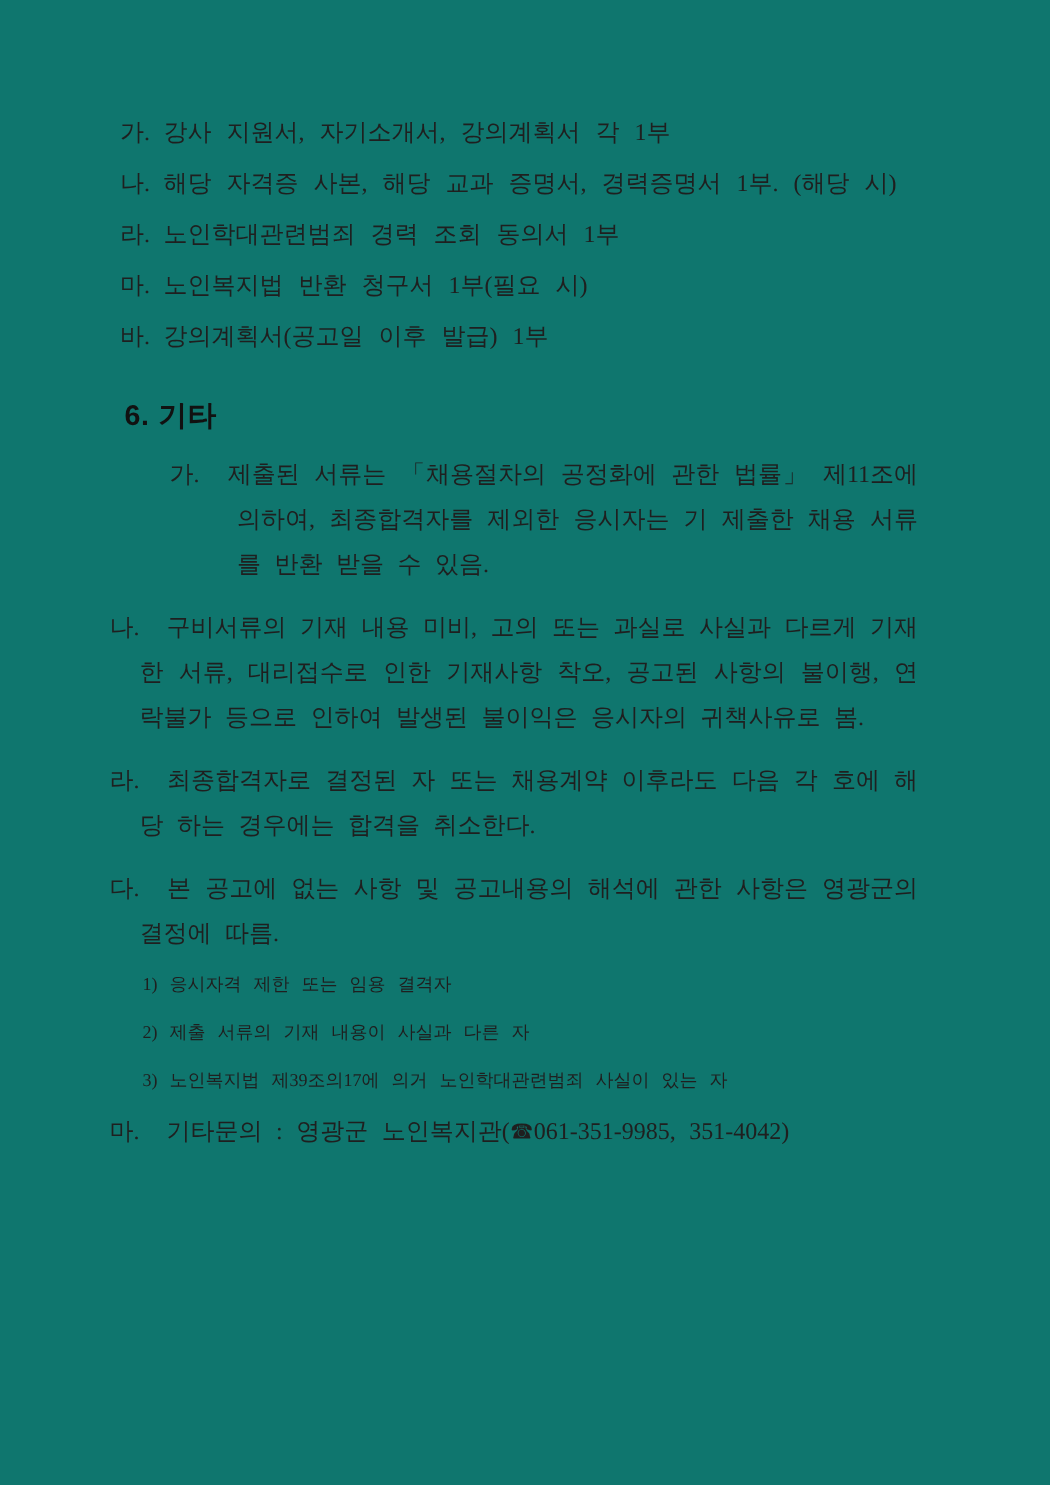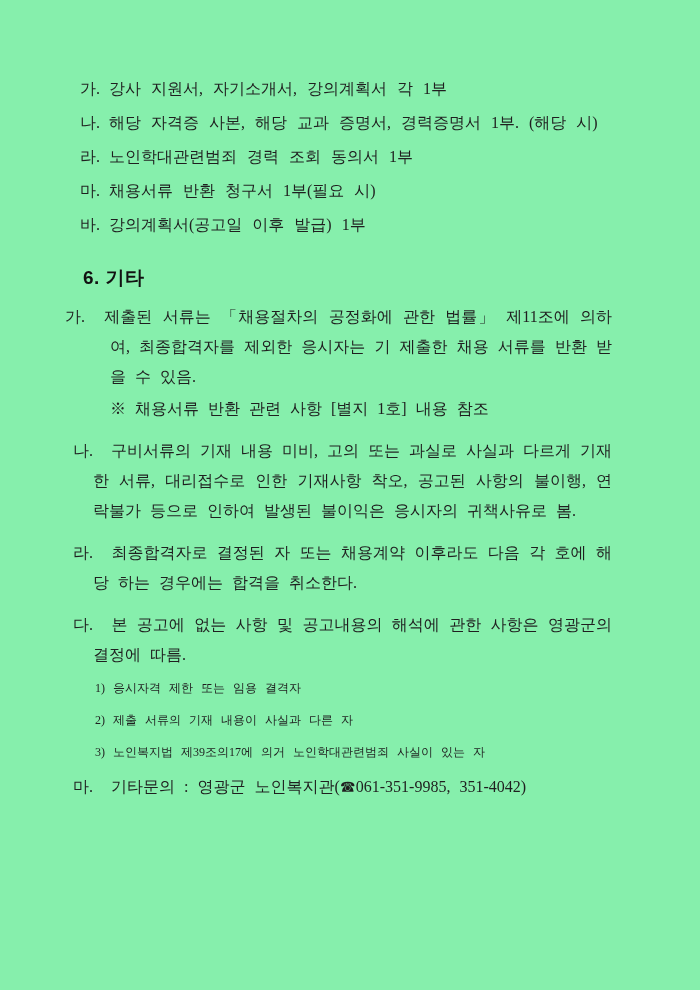--- a/index.html
+++ b/index.html
@@ -6,21 +6,21 @@
   html, body {
     margin: 0;
     padding: 0;
     background: #ffffff;
   }
   .page {
     position: relative;
     box-sizing: border-box;
     width: 700px;
     height: 990px;
-    background: #86efac;
+    background: #0f766e;
     font-family: "Liberation Serif", "DejaVu Serif", serif;
     color: #1f1f1f;
     padding: 72px 88px 0 65px;
     overflow: hidden;
   }
   
   .top-list {
     margin-left: 15px;
   }
   .list-item {
@@ -47,20 +47,21 @@
   .para {
     margin: 12px 0 0 0;
     font-size: 16px;
     line-height: 30px;
     text-align: justify;
     word-spacing: 5px;
   }
   .hang-ga {               
     padding-left: 45px;
     text-indent: -45px;
+    margin-left: 48px;
   }
   .hang-sub {              
     margin-left: 8px;
     padding-left: 20px;
     text-indent: -20px;
   }
   .note {
     margin: 2px 0 0 45px;
     font-size: 16px;
     line-height: 30px;
@@ -89,35 +90,34 @@
     <div class="list-item">
       <span class="marker">가.</span><span>강사 지원서, 자기소개서, 강의계획서 각 1부</span>
     </div>
     <div class="list-item">
       <span class="marker">나.</span><span>해당 자격증 사본, 해당 교과 증명서, 경력증명서 1부. (해당 시)</span>
     </div>
     <div class="list-item">
       <span class="marker">라.</span><span>노인학대관련범죄 경력 조회 동의서 1부</span>
     </div>
     <div class="list-item">
-      <span class="marker">마.</span><span>채용서류 반환 청구서 1부(필요 시)</span>
+      <span class="marker">마.</span><span>노인복지법 반환 청구서 1부(필요 시)</span>
     </div>
     <div class="list-item">
       <span class="marker">바.</span><span>강의계획서(공고일 이후 발급) 1부</span>
     </div>
   </div>
 
   <h2 class="heading">6. 기타</h2>
 
   <p class="para hang-ga">
     <span class="marker">가.</span>
     <span>제출된 서류는 「채용절차의 공정화에 관한 법률」 제11조에 의하여, 최종합격자를 제외한 응시자는 기 제출한 채용 서류를 반환 받을 수 있음.</span>
   </p>
 
-  <p class="note">※ 채용서류 반환 관련 사항 [별지 1호] 내용 참조</p>
 
   <p class="para hang-sub">
     <span class="marker">나.</span>
     <span>구비서류의 기재 내용 미비, 고의 또는 과실로 사실과 다르게 기재 한 서류, 대리접수로 인한 기재사항 착오, 공고된 사항의 불이행, 연락불가 등으로 인하여 발생된 불이익은 응시자의 귀책사유로 봄.</span>
   </p>
 
   <p class="para hang-sub">
     <span class="marker">라.</span>
     <span>최종합격자로 결정된 자 또는 채용계약 이후라도 다음 각 호에 해당 하는 경우에는 합격을 취소한다.</span>
   </p>

